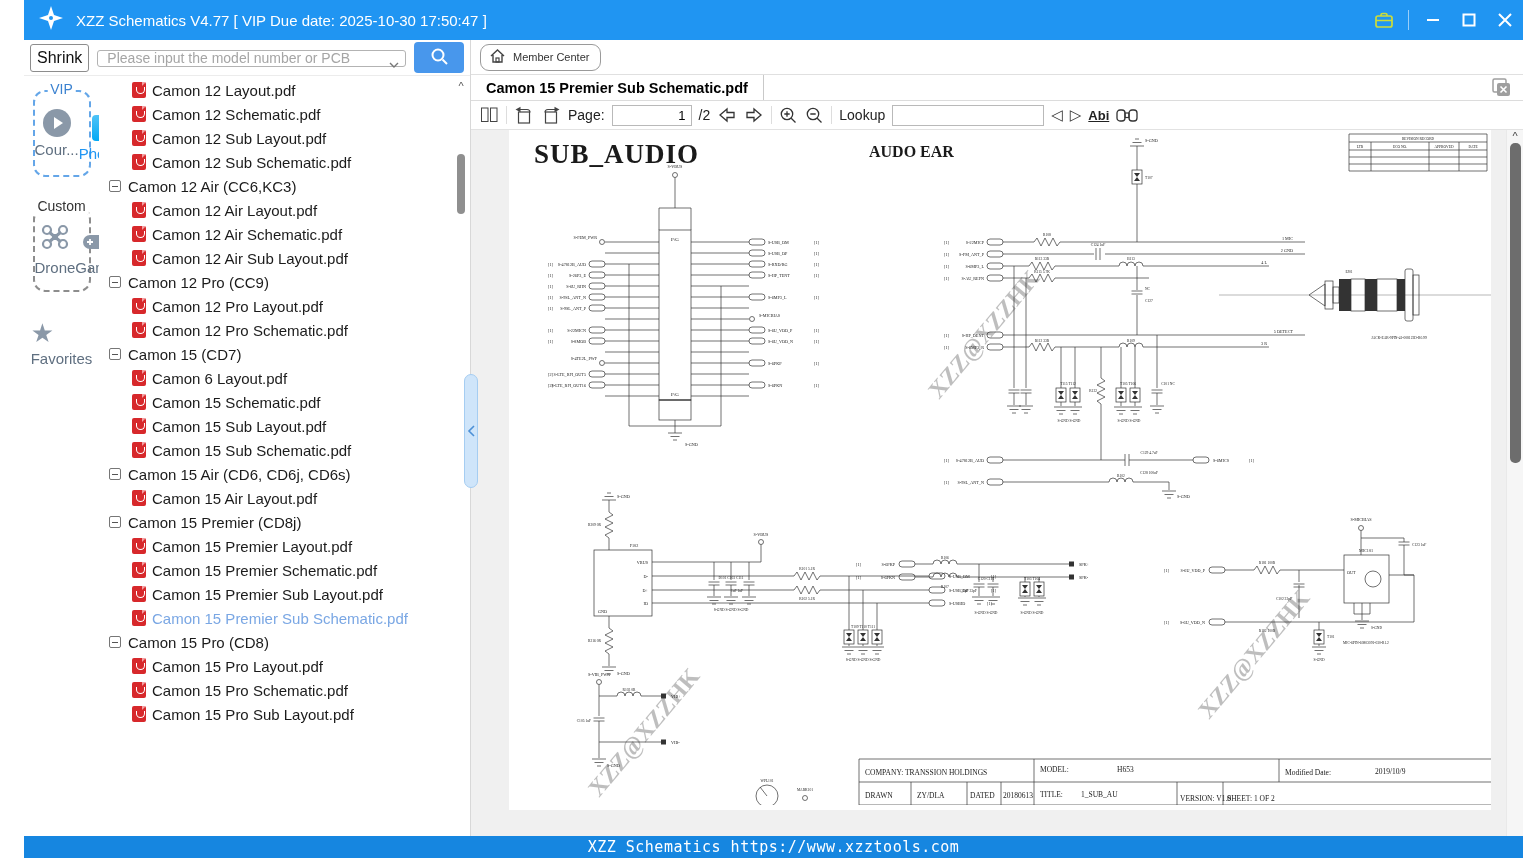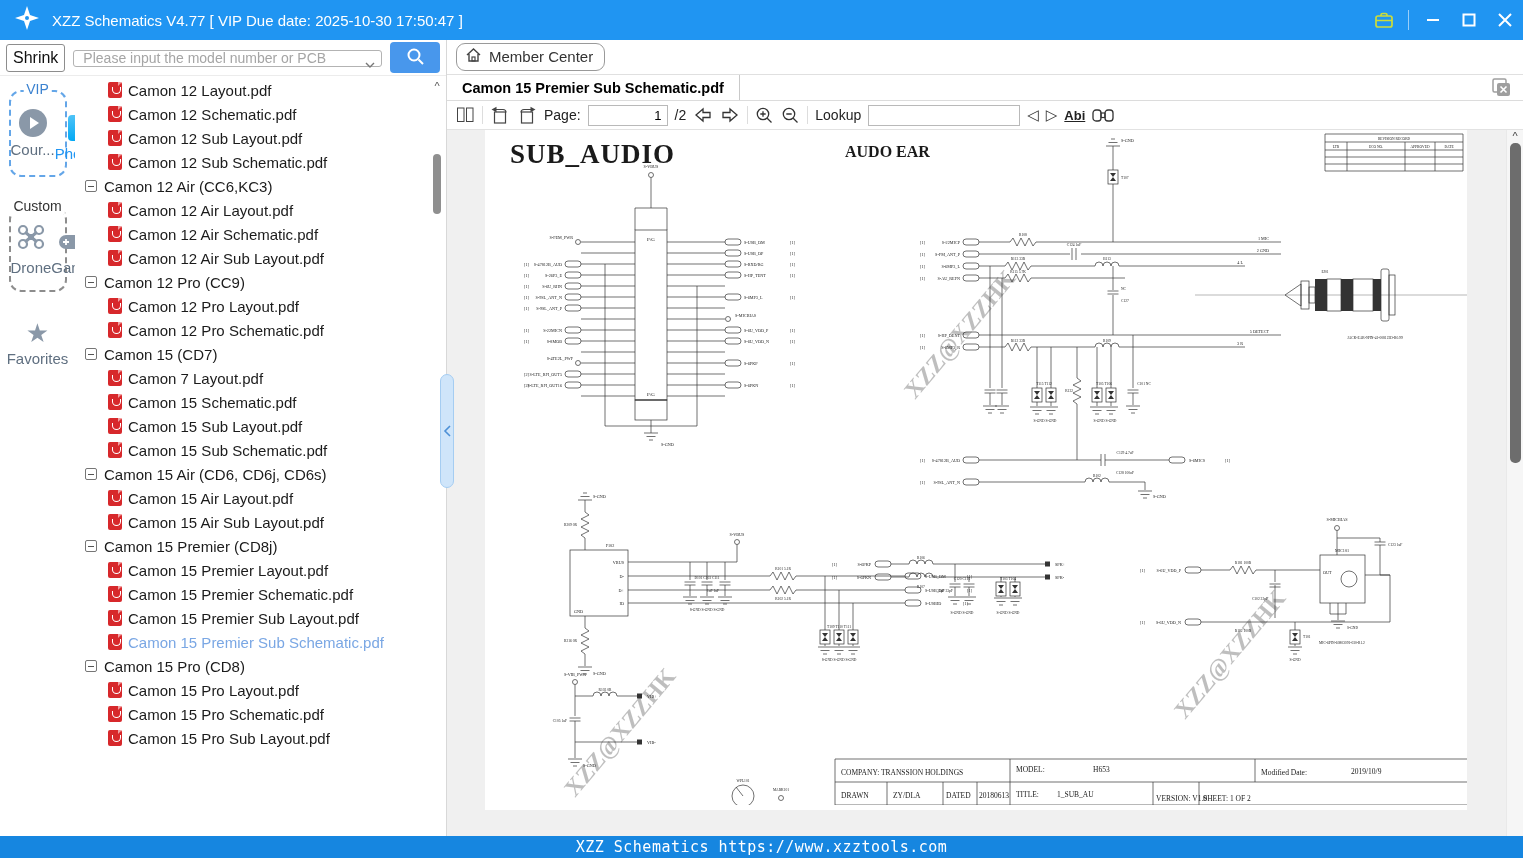--- a/index.html
+++ b/index.html
@@ -1,18 +1,18 @@
 <!DOCTYPE html>
 <html><head>
 <meta charset="utf-8">
 <style>
   * { margin:0; padding:0; box-sizing:border-box; }
   html,body { width:1523px; height:858px; overflow:hidden; }
   body { font-family:"Liberation Sans", sans-serif; background:#fff; }
-  .window { width:1523px; height:858px; display:flex; flex-direction:column; }
+  .window { width:1523px; height:858px; display:flex; flex-direction:column;padding-left:24px; }
 
   
   .titlebar { height:40px; background:#2095f2; display:flex; align-items:center; color:#fff; flex:none; }
   .logo { margin-left:14px; }
   .title-text { margin-left:12px; font-size:15px; }
   .tb-right { margin-left:auto; display:flex; align-items:center; }
   .tb-btn { width:36px; height:40px; display:flex; align-items:center; justify-content:center; cursor:pointer; }
   .tb-sep { width:1px; height:20px; background:rgba(255,255,255,.55); margin:0 6px; }
 
   
@@ -40,21 +40,21 @@
   .box-title { position:absolute; top:-11px; left:50%; transform:translateX(-50%); background:#fff; padding:0 3px; font-size:14px; white-space:nowrap; }
   .vipbox .box-title { color:#3b82d0; }
   .custombox .box-title { color:#333; }
   .sb-item { display:flex; flex-direction:column; align-items:center; margin-top:12px; cursor:pointer; }
   .sb-item:first-of-type { margin-top:2px;align-items:center; }
   .sb-label { font-size:15px; color:#5f6f80; margin-top:4px; white-space:nowrap; }
   .sb-item.selected .sb-label { color:#2196f3; }
   .play-circle { width:28px; height:28px; border-radius:50%; background:#8a98a8; position:relative; }
   .play-circle::after { content:""; position:absolute; left:11px; top:8px; border-left:9px solid #fff; border-top:6px solid transparent; border-bottom:6px solid transparent; }
   .phone-shape { width:17px; height:26px; border-radius:4px; background:linear-gradient(180deg,#4fc3f7,#03a9f4); }
-  .fav { margin-top:28px; display:flex; flex-direction:column; align-items:center; cursor:pointer; }
+  .fav { margin-top:28px; display:flex; flex-direction:column; align-items:flex-start; cursor:pointer; }
   .star-glyph { font-size:26px; color:#8a98a8; line-height:26px; }
   .star-glyph::before { content:"\2605"; }
   .fav .sb-label { color:#5f6f80; }
 
   
   .treewrap { flex:1; position:relative; overflow:hidden; background:#fff; padding-top:2px; }
   .tree-row { height:24px; display:flex; align-items:center; font-size:15px; color:#1b1b1b; white-space:nowrap; cursor:pointer; }
   .tree-row.group { padding-left:10px; gap:7px; }
   .tree-row.file, .tree-row.file-sel { padding-left:33px; gap:6px; }
   .tw-collapse { width:12px; height:12px; border:1px solid #767676; border-radius:2px; position:relative; flex:none; }
@@ -66,21 +66,21 @@
   .tree-scroll { position:absolute; right:3px; top:4px; width:12px; bottom:4px; }
   .tree-scroll .chev { font-size:11px; color:#555; text-align:center; display:block; }
   .tree-scroll .chev::before { content:"^"; }
   .tree-thumb { position:absolute; left:2px; top:74px; width:8px; height:60px; background:#8f8f8f; border-radius:4px; }
 
   .collapse-handle { position:absolute; right:-8px; top:334px; width:14px; height:114px; background:#cfe5fa; border:1px solid #a5cdf2; border-radius:8px; z-index:6; display:flex; align-items:center; justify-content:center; cursor:pointer; }
 
   
   .right-pane { flex:1; min-width:0; display:flex; flex-direction:column; background:#fff; }
   .member-row { height:35px; flex:none; display:flex; align-items:center; padding-left:9px; border-bottom:1px solid #e0e0e0; }
-  .member-btn { display:flex; align-items:center; gap:7px; border:1px solid #9a9a9a; border-radius:9px; background:#fff; padding:3px 11px 4px 8px; font-size:15px; color:#333; cursor:pointer; }
+  .member-btn { display:flex; align-items:center; gap:7px; border:1px solid #9a9a9a; border-radius:9px; background:#fff; padding:3px 11px 4px 8px; font-size:11px; color:#333; cursor:pointer; }
   .tab-row { height:26px; flex:none; display:flex; align-items:center; border-bottom:1px solid #dcdcdc; position:relative; }
   .doc-tab { height:100%; display:flex; align-items:center; padding:0 15px; font-size:14.5px; font-weight:bold; color:#000; border-right:1px solid #c9c9c9; cursor:pointer; }
   .closeall { position:absolute; right:12px; top:3px; cursor:pointer; }
 
   .pdf-toolbar { height:29px; flex:none; display:flex; align-items:center; gap:7px; padding:0 9px; border-bottom:1px solid #e2e2e2; font-size:14px; color:#222; }
   .ti { display:flex; align-items:center; justify-content:center; cursor:pointer; }
   .tsep { width:1px; height:18px; background:#ddd; }
   .page-input { width:80px; height:21px; border:1px solid #b9b9b9; text-align:right; font-size:13px; padding-right:5px; font-family:"Liberation Sans",sans-serif; }
   .lookup-input { width:152px; height:21px; border:1px solid #b9b9b9; font-size:13px; padding:0 4px; }
   .tri { font-size:15px; color:#333; cursor:pointer; }
@@ -320,21 +320,21 @@
 
             <div class="tree-row group">
               <span class="tw-collapse"></span>
 
               <span class="tw-label">Camon 15 (CD7)</span>
             </div>
 
             <div class="tree-row file">
 
               <span class="tw-pdf"></span>
-              <span class="tw-label">Camon 7 Layout.pdf</span>
+              <span class="tw-label">Camon 6 Layout.pdf</span>
             </div>
 
             <div class="tree-row file">
 
               <span class="tw-pdf"></span>
               <span class="tw-label">Camon 15 Schematic.pdf</span>
             </div>
 
             <div class="tree-row file">
 
@@ -354,25 +354,20 @@
               <span class="tw-label">Camon 15 Air (CD6, CD6j, CD6s)</span>
             </div>
 
             <div class="tree-row file">
 
               <span class="tw-pdf"></span>
               <span class="tw-label">Camon 15 Air Layout.pdf</span>
             </div>
 
 
-            <div class="tree-row file">
-
-              <span class="tw-pdf"></span>
-              <span class="tw-label">Camon 15 Air Sub Layout.pdf</span>
-            </div>
 
 
             <div class="tree-row group">
               <span class="tw-collapse"></span>
 
               <span class="tw-label">Camon 15 Premier (CD8j)</span>
             </div>
 
             <div class="tree-row file">
 

